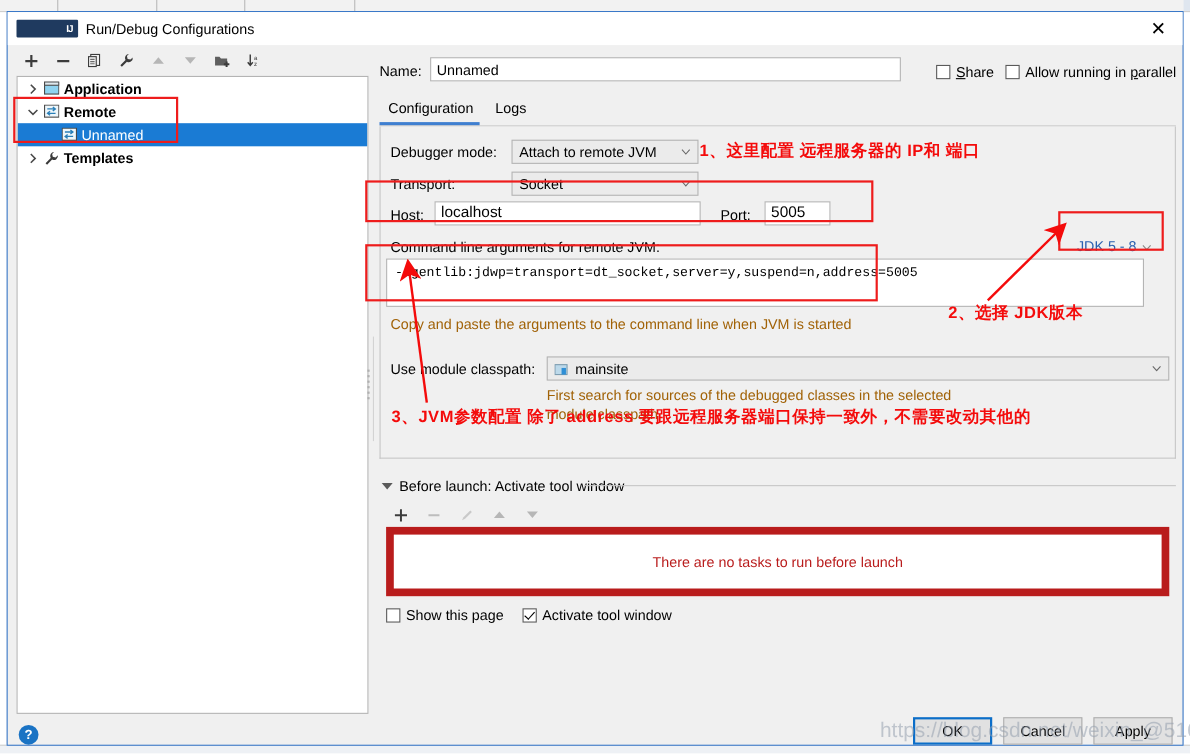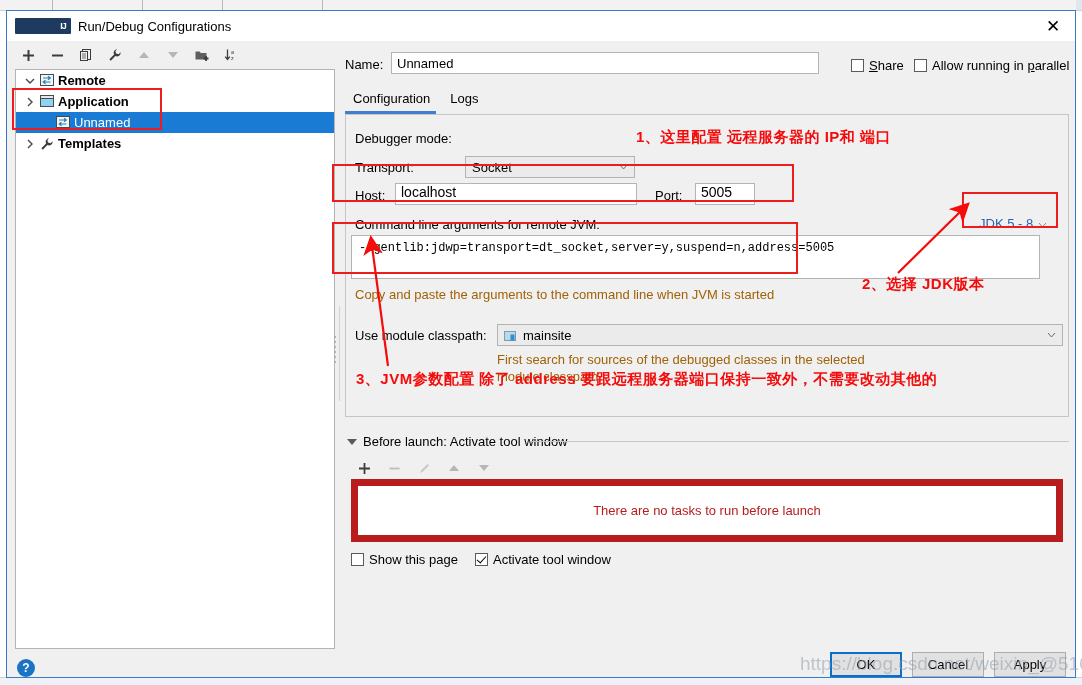--- a/index.html
+++ b/index.html
@@ -291,47 +291,47 @@
           <text x="7" y="6.2" font-size="5.5" fill="#3c3c3c" font-family="Liberation Sans">a</text>
           <text x="7" y="12.2" font-size="5.5" fill="#3c3c3c" font-family="Liberation Sans">z</text>
         </svg>
       </div>
     </div>
 
     <div class="tree-panel">
 
       <div class="tree-row">
         <span class="tree-arrow">
+          <svg width="8" height="10" viewBox="0 0 8 10">
+              <path d="M2 1 L6 5 L2 9" stroke="#4a4a4a" stroke-width="1.4" fill="none"></path>
+            </svg>
+        </span>
+        <span class="tree-ico">
+          <svg width="14" height="13" viewBox="0 0 14 13">
+            <rect x="0.5" y="0.5" width="13" height="11" fill="#8fd3f0" stroke="#4a4a4a"></rect>
+            <rect x="0.5" y="0.5" width="13" height="3" fill="#dfe9ee" stroke="#4a4a4a"></rect>
+          </svg>
+        </span>
+        <span class="tree-label">Application</span>
+      </div>
+
+      <div class="tree-row">
+        <span class="tree-arrow">
           <svg width="10" height="8" viewBox="0 0 10 8">
               <path d="M1 2 L5 6 L9 2" stroke="#4a4a4a" stroke-width="1.4" fill="none"></path>
             </svg>
         </span>
         <span class="tree-ico">
           <svg width="14" height="13" viewBox="0 0 14 13">
             <rect x="0.5" y="0.5" width="13" height="11" fill="#eef6fa" stroke="#4a4a4a"></rect>
             <path d="M3 4 h7 M8 2.2 L10.3 4 L8 5.8" stroke="#2a7fb8" stroke-width="1.2" fill="none"></path>
             <path d="M10.5 8 h-7 M5.5 6.2 L3.2 8 L5.5 9.8" stroke="#2a7fb8" stroke-width="1.2" fill="none"></path>
           </svg>
         </span>
         <span class="tree-label">Remote</span>
-      </div>
-
-      <div class="tree-row">
-        <span class="tree-arrow">
-          <svg width="8" height="10" viewBox="0 0 8 10">
-              <path d="M2 1 L6 5 L2 9" stroke="#4a4a4a" stroke-width="1.4" fill="none"></path>
-            </svg>
-        </span>
-        <span class="tree-ico">
-          <svg width="14" height="13" viewBox="0 0 14 13">
-            <rect x="0.5" y="0.5" width="13" height="11" fill="#8fd3f0" stroke="#4a4a4a"></rect>
-            <rect x="0.5" y="0.5" width="13" height="3" fill="#dfe9ee" stroke="#4a4a4a"></rect>
-          </svg>
-        </span>
-        <span class="tree-label">Application</span>
       </div>
 
       <div class="tree-row child selected">
         <span class="tree-ico">
           <svg width="14" height="13" viewBox="0 0 14 13">
             <rect x="0.5" y="0.5" width="13" height="11" fill="#eef6fa" stroke="#4a4a4a"></rect>
             <path d="M3 4 h7 M8 2.2 L10.3 4 L8 5.8" stroke="#2a7fb8" stroke-width="1.2" fill="none"></path>
             <path d="M10.5 8 h-7 M5.5 6.2 L3.2 8 L5.5 9.8" stroke="#2a7fb8" stroke-width="1.2" fill="none"></path>
           </svg>
         </span>
@@ -378,20 +378,28 @@
 
     <div class="tabs" style="left:338px;top:76px;">
       <div class="tab active">Configuration</div>
       <div class="tab">Logs</div>
     </div>
     <div class="tabline" style="left:338px;top:103px;width:724px;"></div>
 
     <div class="panel" style="left:338px;top:104px;width:724px;height:302px;"></div>
 
     <div class="lbl" style="left:348px;top:120px;">Debugger mode:</div>
+    <div class="combo" style="left:458px;top:116px;width:170px;">
+      <span>Attach to remote JVM</span>
+      <span class="chev">
+        <svg width="9" height="6" viewBox="0 0 9 6">
+            <path d="M1 1 L4.5 5 L8 1" stroke="#6a6a6a" fill="none"></path>
+          </svg>
+      </span>
+    </div>
 
     <div class="lbl" style="left:348px;top:149px;">Transport:</div>
     <div class="combo" style="left:458px;top:145px;width:170px;">
       <span>Socket</span>
       <span class="chev">
         <svg width="9" height="6" viewBox="0 0 9 6">
             <path d="M1 1 L4.5 5 L8 1" stroke="#6a6a6a" fill="none"></path>
           </svg>
       </span>
     </div>

